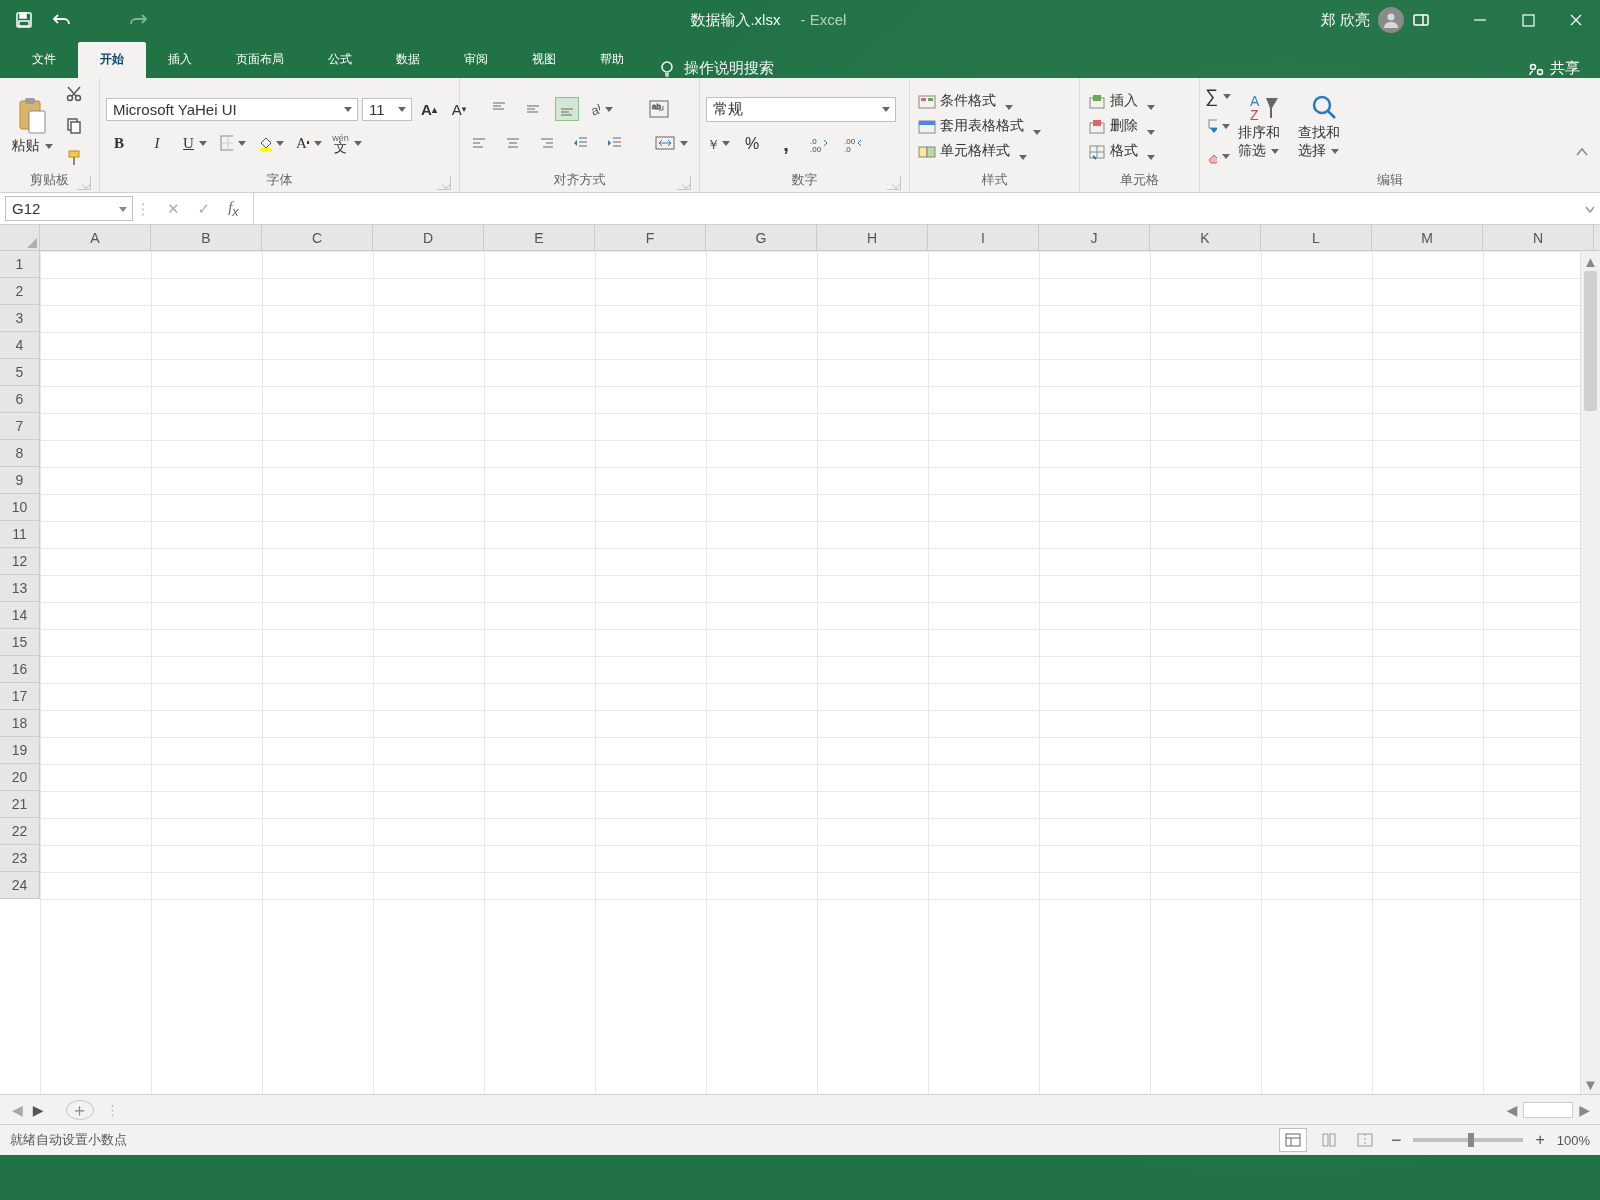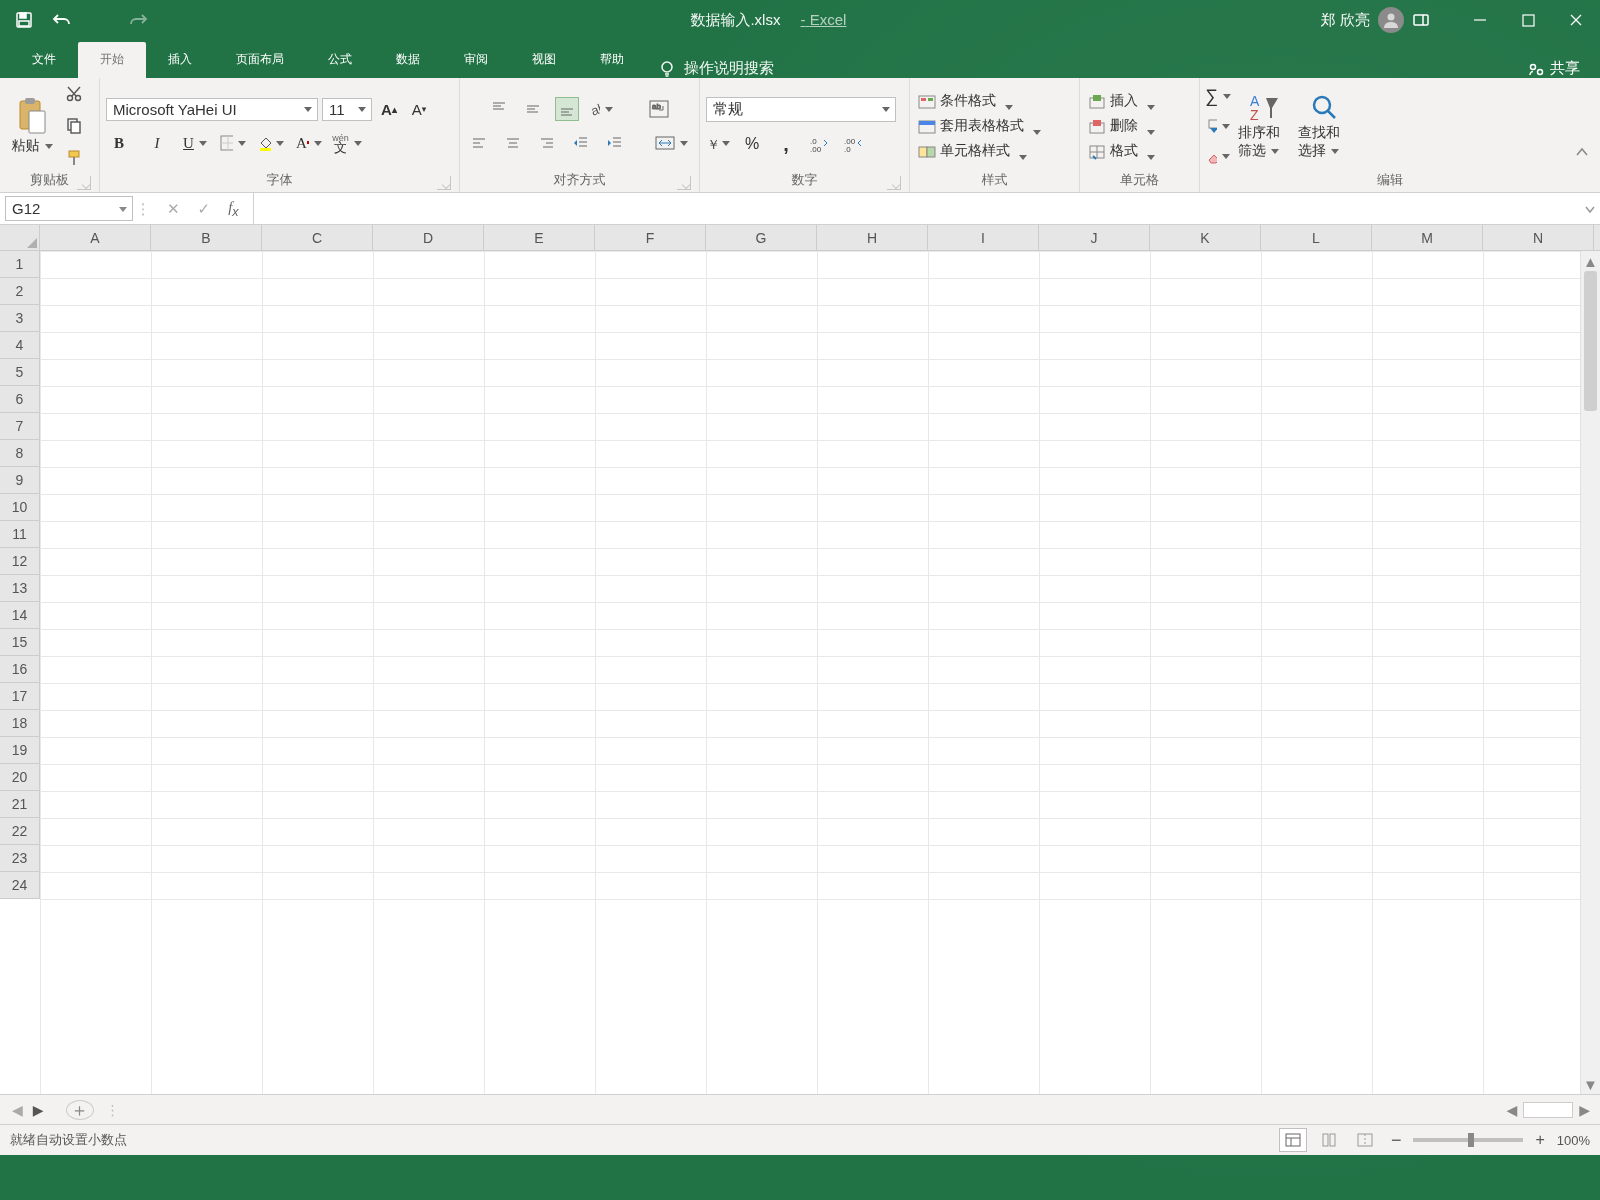--- a/index.html
+++ b/index.html
@@ -2,29 +2,29 @@
 <html><head>
 <meta charset="utf-8">
 <style>
   * { margin: 0; padding: 0; box-sizing: border-box; font-family: "Microsoft YaHei UI", "Segoe UI", sans-serif; }
   body { width: 1600px; height: 1200px; background: radial-gradient(circle at 80% 40%, rgba(255,255,255,.06), transparent 50%), #217346; font-size: 15px; color: #333; overflow:hidden; user-select:none;}
   .title-bar { height: 40px; display:flex; align-items:center; color:#fff; }
   .qat { display:flex; align-items:center; gap:2px; margin-left:6px;}
   .qat .btn, .win-controls .btn { width:36px; height:36px; display:flex; align-items:center; justify-content:center; border-radius:2px; color:#fff; }
   .qat .btn.disabled { opacity:.45;}
   .title { flex:1; text-align:center; font-size:15px; opacity:.95;}
-  .title .app { opacity:.7; margin-left:16px;text-decoration:underline;}
+  .title .app { opacity:.7; margin-left:16px;}
   .user-area { display:flex; align-items:center; gap:8px; margin-right:4px;}
   .avatar { width:26px; height:26px; border-radius:50%; background:#8b8b8b; display:flex; align-items:center; justify-content:center;}
   .win-controls { display:flex; align-items:center;}
   .win-controls .btn { width:48px;}
 
   .tabs { height:38px; display:flex; align-items:flex-end; color:#fff; padding-left:10px; }
   .tab { padding: 9px 22px 10px; font-size:12px; cursor:pointer;}
-  .tab.active { background:#f3f2f1; color:#737373; border-radius:2px 2px 0 0;}
+  .tab.active { background:#f3f2f1; color:#0c4a6e; border-radius:2px 2px 0 0;font-weight:bold;}
   .tab.file { }
   .help-area { display:flex; align-items:center; margin-left:12px; gap:8px; opacity:.95;}
   .share-area { margin-left:auto; margin-right:20px; display:flex; align-items:center; gap:6px; cursor:pointer;}
 
   .ribbon { height:115px; background:#f3f2f1; display:flex; border-bottom:1px solid #d0d0d0; }
   .group { display:flex; flex-direction:column; border-right:1px solid #dcdcdc; padding:4px 6px 0 6px;}
   .group-body { flex:1; display:flex; align-items:center;}
   .group-label { text-align:center; color:#666; font-size:13px; padding:1px 0 3px; position:relative;}
   .dlg-launch { position:absolute; right:2px; bottom:2px; width:14px; height:14px; border:1px solid #aaa; border-left:none; border-top:none; opacity:.6;}
   .dlg-launch::after{content:"";position:absolute;width:5px;height:5px;border-right:1px solid #aaa;border-bottom:1px solid #aaa;transform:rotate(45deg);right:1px;bottom:1px;}
@@ -207,21 +207,21 @@
             </svg>
           </div>
       </div>
     </div>
     <div class="group-label"><span>剪贴板</span><span class="dlg-launch"></span></div>
   </div>
 
   <div class="group" style="width:360px;">
     <div class="group-body col" style="align-items:flex-start; gap:10px; justify-content:center;">
       <div class="row fmt-row1">
-        <div class="combo" style="width:212px;"><span>Microsoft YaHei UI</span></div>
+        <div class="combo" style="width:252px;"><span>Microsoft YaHei UI</span></div>
         <div class="combo" style="width:50px; text-align:left;"><span>11</span></div>
         <div class="ic" style="font-weight:bold;">A<sup style="font-size:10px;">▴</sup></div>
         <div class="ic">A<sup style="font-size:9px;">▾</sup></div>
       </div>
       <div class="row fmt-row2" style="gap:12px;">
         <div class="ic" style="font-weight:900; font-family:serif;">B</div>
         <div class="ic" style="font-style:italic; font-family:serif;">I</div>
         <div class="ic dd">
             <span style="text-decoration:underline; font-family:serif;">U</span>
           </div>

